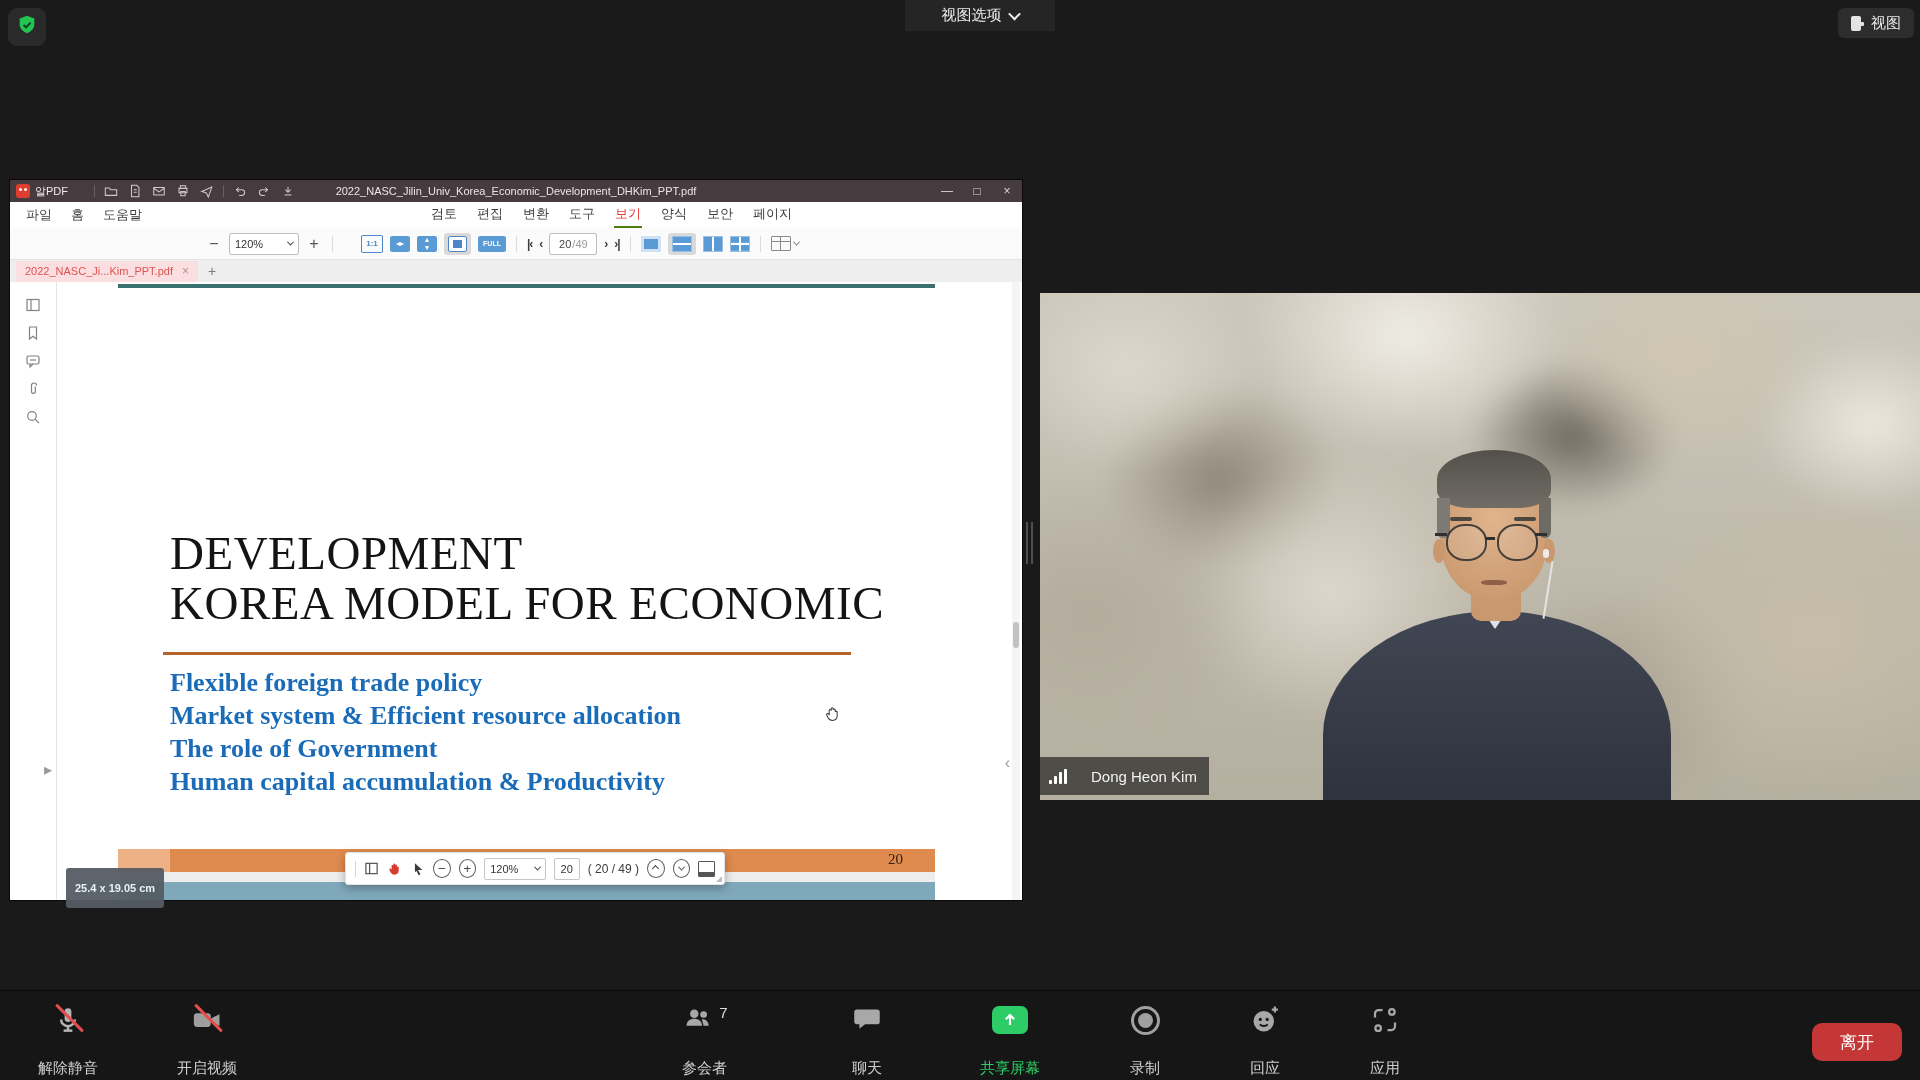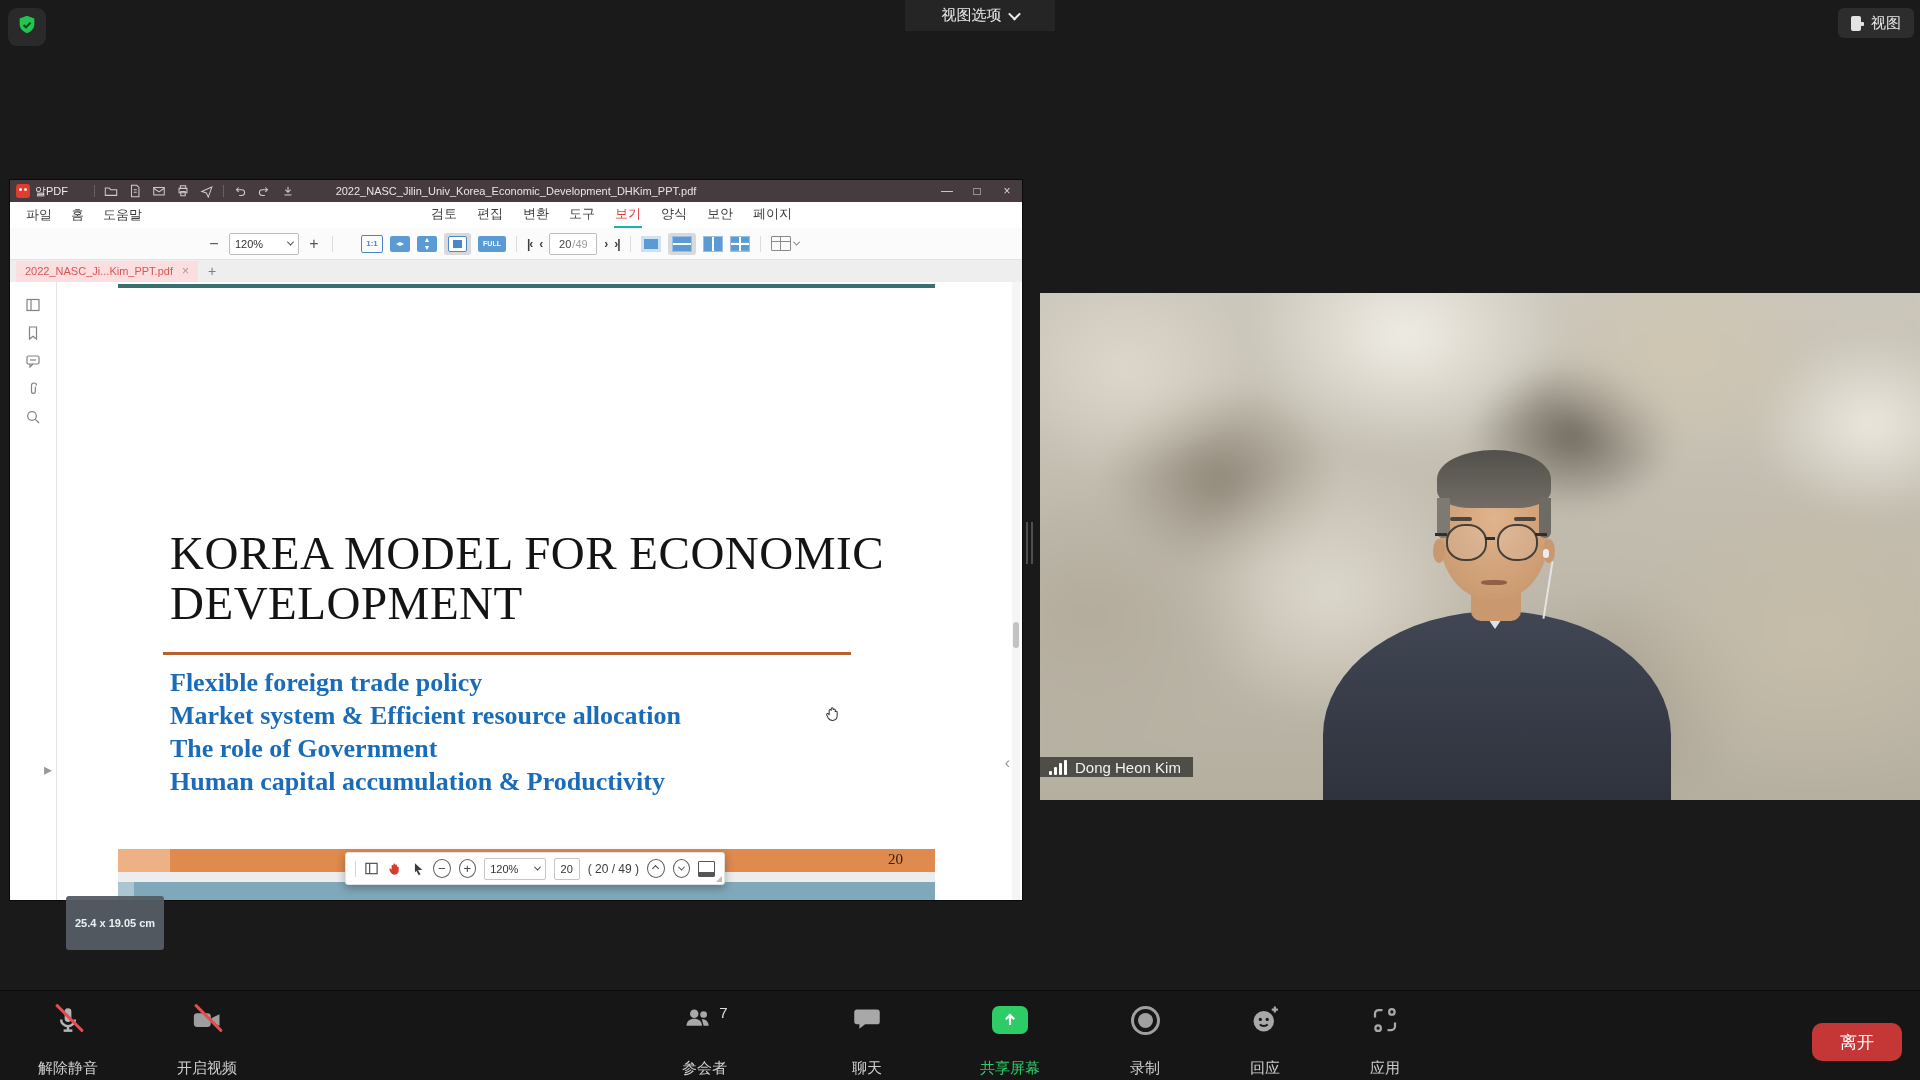--- a/index.html
+++ b/index.html
@@ -38,21 +38,21 @@
   .pdf-title{position:absolute;left:0;right:0;top:0;height:22px;display:flex;align-items:center;justify-content:center;
     font-size:11px;color:#eae5e7;pointer-events:none;}
   .win-ctrls{position:absolute;right:0;top:0;height:22px;display:flex;}
   .wc{width:30px;height:22px;display:flex;align-items:center;justify-content:center;color:#ddd6d9;font-size:12px;cursor:pointer;}
 
   .pdf-menubar{position:absolute;left:0;top:22px;width:100%;height:26px;background:#fff;border-bottom:1px solid #e9e9e9;
     display:flex;align-items:center;font-size:13px;color:#3c3c3c;}
   .mgroup-left{display:flex;gap:17px;padding-left:15px;}
   .mgroup-right{position:absolute;left:420px;display:flex;gap:18px;}
   .mi{cursor:pointer;padding:3px 1px;}
-  .mi.active{color:#e13b3b;border-bottom:2px solid #14b8a6;text-align:right;}
+  .mi.active{color:#e13b3b;border-bottom:2px solid #4d7c0f;text-align:right;}
 
   .pdf-toolbar{position:absolute;left:0;top:48px;width:100%;height:32px;background:#fbfbfb;border-bottom:1px solid #e2e2e2;
     display:flex;align-items:center;gap:7px;padding-left:196px;box-sizing:border-box;color:#444;}
   .tb-btn{font-size:16px;color:#555;width:16px;text-align:center;cursor:pointer;}
   .zoomsel{width:58px;height:20px;border:1px solid #bdbdbd;border-radius:2px;background:#fff;display:flex;
     align-items:center;justify-content:space-between;padding:0 5px;font-size:11px;color:#333;cursor:pointer;}
   .vsep{width:1px;height:16px;background:#dcdcdc;margin:0 3px;}
   .ratio-ico{width:20px;height:16px;border:1.5px solid #4a86c8;border-radius:2px;color:#4a86c8;font-size:8px;font-weight:bold;
     display:flex;align-items:center;justify-content:center;cursor:pointer;margin-left:18px;}
   .fit-ico{width:20px;height:16px;background:#5b9bd5;border-radius:2px;color:#fff;display:flex;align-items:center;justify-content:center;
@@ -121,21 +121,21 @@
   .fzoom{width:54px;height:20px;border:1px solid #c6c6c6;border-radius:2px;display:flex;align-items:center;justify-content:space-between;
     padding:0 5px;font-size:11px;color:#333;cursor:pointer;}
   .fpagein{width:26px;height:20px;border:1px solid #c6c6c6;border-radius:2px;display:flex;align-items:center;justify-content:center;
     font-size:11px;color:#333;}
   .find{font-size:12px;color:#3c3c3c;white-space:nowrap;}
   .fpageico{width:16px;height:14px;border:1.3px solid #555;border-radius:1px;
     background:linear-gradient(#555,#555) 0 100%/100% 4px no-repeat;}
   .fresize{position:absolute;right:2px;bottom:2px;width:0;height:0;border-left:6px solid transparent;border-bottom:6px solid #bdbdbd;}
 
   .size-badge{left:66px;top:868px;height:38px;background:rgba(84,92,99,.95);border-radius:3px;color:#e8f2f4;
-    font-size:11px;font-weight:bold;display:flex;align-items:center;padding:8px 9px;z-index:60;margin-top:28px;}
+    font-size:11px;font-weight:bold;display:flex;align-items:center;padding:1px 9px;z-index:60;}
 
   .divider-handle{left:1026px;top:522px;width:8px;height:42px;display:flex;gap:3px;}
   .divider-handle i{width:2px;height:100%;background:#4f4f4f;}
 
   .hand-cursor{left:824px;top:705px;z-index:70;}
 
   
   .video-panel{left:1040px;top:293px;width:880px;height:507px;background:#8f8a80;overflow:hidden;}
   .vbg{position:absolute;left:-25px;top:-25px;right:-25px;bottom:-25px;filter:blur(11px);
     background:
@@ -163,22 +163,22 @@
   .hair-side-r{position:absolute;left:499px;top:205px;width:12px;height:40px;background:#6e6a64;border-radius:0 0 6px 6px;}
   .ear{position:absolute;top:246px;width:12px;height:24px;background:#c9986f;border-radius:50%;}
   .lens{position:absolute;top:231px;width:37px;height:33px;border:2.5px solid rgba(42,42,42,.85);border-radius:46%;
     background:rgba(240,240,245,.12);}
   .bridge{position:absolute;left:445px;top:244px;width:10px;height:3px;background:#2f2f2f;}
   .temple{position:absolute;top:240px;width:12px;height:3px;background:#2f2f2f;}
   .brow{position:absolute;top:224px;width:22px;height:4px;background:#4c463e;border-radius:2px;}
   .mouth{position:absolute;left:441px;top:287px;width:26px;height:5px;background:#8f5f48;border-radius:40%;}
   .wire{position:absolute;left:507px;top:268px;width:2px;height:58px;background:#e4e4e4;transform:rotate(9deg);}
   .bud{position:absolute;left:503px;top:256px;width:6px;height:9px;background:#ececec;border-radius:3px;}
-  .nametag{position:absolute;left:0;top:464px;height:20px;background:rgba(16,16,16,.62);display:inline-flex;
-    align-items:center;gap:8px;padding:0 12px 0 9px;color:#f2f2f2;font-size:15px;}
+  .nametag{position:absolute;left:0;top:464px;height:38px;background:rgba(16,16,16,.62);display:inline-flex;
+    align-items:center;gap:24px;padding:0 12px 0 9px;color:#f2f2f2;font-size:15px;}
   .abar{display:flex;align-items:flex-end;gap:2px;height:16px;}
   .abar i{width:3px;background:#fff;border-radius:1px;}
 
   
   .bottombar{left:0;top:990px;width:1920px;height:90px;background:#161616;border-top:1px solid #0b0b0b;}
   .bitem{position:absolute;top:10px;display:flex;flex-direction:column;align-items:center;cursor:pointer;}
   .bicon{height:38px;display:flex;align-items:center;justify-content:center;position:relative;}
   .blabel{font-size:15px;color:#cfcfcf;margin-top:20px;white-space:nowrap;}
   .slash{position:absolute;left:50%;top:-2px;width:3px;height:38px;background:#e34d4d;border-radius:2px;
     transform:rotate(-45deg);transform-origin:center;}
@@ -368,22 +368,22 @@
             <svg width="16" height="16" viewBox="0 0 16 16">
               <circle cx="7" cy="7" r="4.3"></circle>
               <line x1="10.3" y1="10.3" x2="14" y2="14"></line>
             </svg>
           </span>
       </div>
       <span class="fly" style="left:34px;top:478px">▸</span>
 
       <div class="page">
         <div class="slide-title">
+          <div>DEVELOPMENT</div>
           <div>KOREA MODEL FOR ECONOMIC</div>
-          <div>DEVELOPMENT</div>
         </div>
         <div class="slide-rule"></div>
         <div class="bullets">
           <div>Flexible foreign trade policy</div>
           <div>Market system &amp; Efficient resource allocation</div>
           <div>The role of Government</div>
           <div>Human capital accumulation &amp; Productivity</div>
         </div>
         <div class="slide-footer">
           <span class="fblock"></span>

